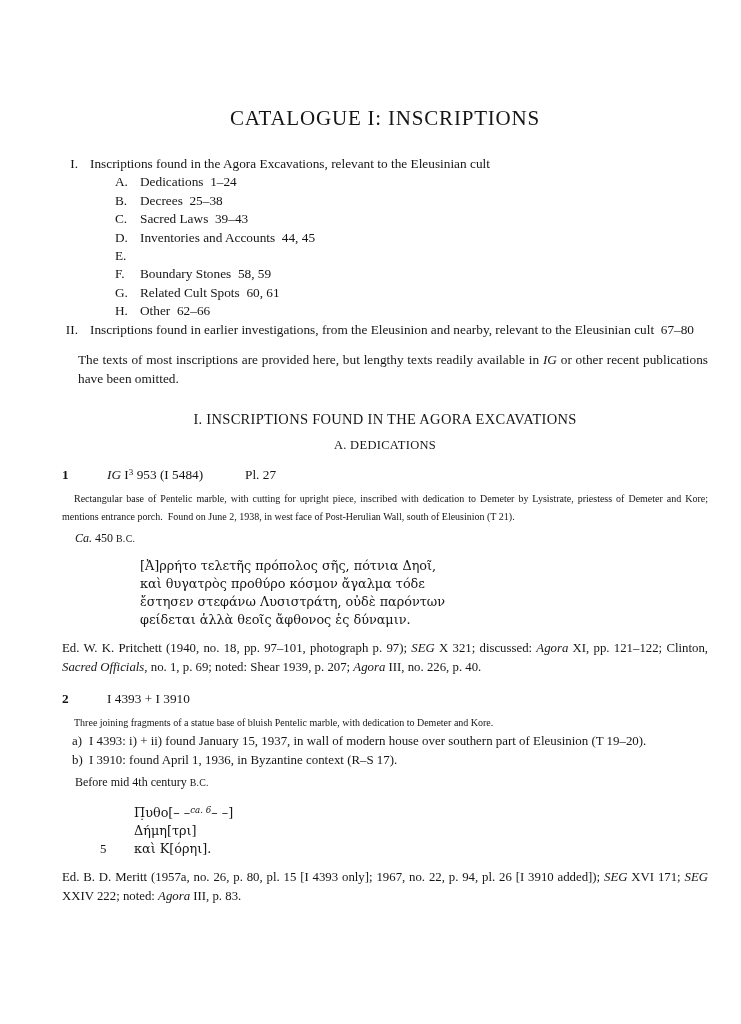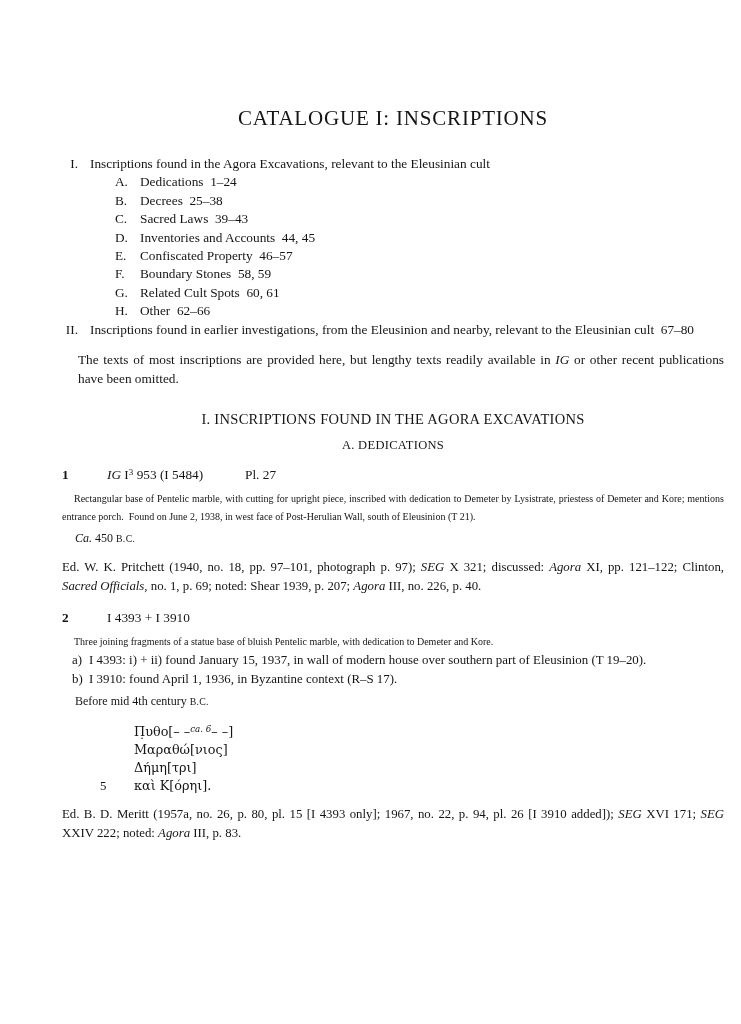--- a/index.html
+++ b/index.html
@@ -9,21 +9,21 @@
     color:#151515;
   }
   .page {
     position:relative;
     width:741px; height:1024px;
     background:#ffffff;
     margin:0 auto;
     overflow:hidden;
   }
   .content {
-    padding:106px 17px 0 62px; 
+    padding:106px 33px 0 62px; 
   }
 
   
   .title {
     margin:0;
     font-size:21px;
     font-weight:400;
     letter-spacing:0.8px;
     text-align:center;
     white-space:nowrap;
@@ -130,21 +130,20 @@
       <div class="o-row lvl2">
         <span class="o-label">C.</span>
         <span class="o-text"><span>Sacred Laws </span><span class="s-b">39–43</span></span>
       </div>
       <div class="o-row lvl2">
         <span class="o-label">D.</span>
         <span class="o-text"><span>Inventories and Accounts </span><span class="s-b">44, 45</span></span>
       </div>
       <div class="o-row lvl2">
         <span class="o-label">E.</span>
-        <span class="o-text"><span>Confiscated Property </span><span class="s-b">46–57</span></span>
       </div>
       <div class="o-row lvl2">
         <span class="o-label">F.</span>
         <span class="o-text"><span>Boundary Stones </span><span class="s-b">58, 59</span></span>
       </div>
       <div class="o-row lvl2">
         <span class="o-label">G.</span>
         <span class="o-text"><span>Related Cult Spots </span><span class="s-b">60, 61</span></span>
       </div>
       <div class="o-row lvl2">
@@ -161,43 +160,46 @@
 
     <h2 class="sec-heading">I. INSCRIPTIONS FOUND IN THE AGORA EXCAVATIONS</h2>
     <h3 class="subsec-heading">A. DEDICATIONS</h3>
 
     <article class="entry">
       <div class="entry-head">
         <span class="e-num">1</span><span class="e-ref w"><span class="s-i">IG</span><span> I</span><span class="s-sup">3</span><span> 953 (I 5484)</span></span><span class="e-plate">Pl. 27</span>
       </div>
       <p class="desc"><span>Rectangular base of Pentelic marble, with cutting for upright piece, inscribed with dedication to Demeter by Lysistrate, priestess of Demeter and Kore; mentions entrance porch. Found on June 2, 1938, in west face of Post-Herulian Wall, south of Eleusinion (T 21).</span></p>
       <p class="date"><span class="s-i">Ca.</span><span> 450 </span><span class="s-sc">B.C.</span></p>
+      <div class="greek greek1">
+        <div class="gline">[Ἀ]ρρήτο τελετῆς πρόπολος σῆς, πότνια Δηοῖ,</div>
+        <div class="gline">καὶ θυγατρὸς προθύρο κόσμον ἄγαλμα τόδε</div>
+        <div class="gline">ἔστησεν στεφάνω Λυσιστράτη, οὐδὲ παρόντων</div>
+        <div class="gline">φείδεται ἀλλὰ θεοῖς ἄφθονος ἐς δύναμιν.</div>
+      </div>
       <p class="bib"><span>Ed. W. K. Pritchett (1940, no. 18, pp. 97–101, photograph p. 97); </span><span class="s-i">SEG</span><span> X 321; discussed: </span><span class="s-i">Agora</span><span> XI, pp. 121–122; Clinton, </span><span class="s-i">Sacred Officials</span><span>, no. 1, p. 69; noted: Shear 1939, p. 207; </span><span class="s-i">Agora</span><span> III, no. 226, p. 40.</span></p>
     </article>
 
     <article class="entry ent2">
       <div class="entry-head">
         <span class="e-num">2</span><span class="e-ref"><span>I 4393 + I 3910</span></span>
       </div>
       <p class="desc"><span>Three joining fragments of a statue base of bluish Pentelic marble, with dedication to Demeter and Kore.</span></p>
       <div class="find">
         <span class="f-label">a)</span>
         <span><span>I 4393: i) + ii) found January 15, 1937, in wall of modern house over southern part of Eleusinion (T 19–20).</span></span>
       </div>
       <div class="find">
         <span class="f-label">b)</span>
         <span><span>I 3910: found April 1, 1936, in Byzantine context (R–S 17).</span></span>
       </div>
       <p class="date"><span>Before mid 4th century </span><span class="s-sc">B.C.</span></p>
       <div class="greek greek2">
         <div class="gline">
           <span class="lineno"></span><span><span>Π̣υθο[– –</span><span class="s-i s-sup s-u">ca. 6</span><span>– –]</span></span>
-        </div>
-        <div class="gline">
-          <span class="lineno"></span><span><span>Μαραθώ[νιος]</span></span>
         </div>
         <div class="gline">
           <span class="lineno"></span><span><span>Δήμη[τρι]</span></span>
         </div>
         <div class="gline">
           <span class="lineno">5</span><span><span>καὶ Κ[όρηι].</span></span>
         </div>
       </div>
       <p class="bib"><span>Ed. B. D. Meritt (1957a, no. 26, p. 80, pl. 15 [I 4393 only]; 1967, no. 22, p. 94, pl. 26 [I 3910 added]); </span><span class="s-i">SEG</span><span> XVI 171; </span><span class="s-i">SEG</span><span> XXIV 222; noted: </span><span class="s-i">Agora</span><span> III, p. 83.</span></p>
     </article>

